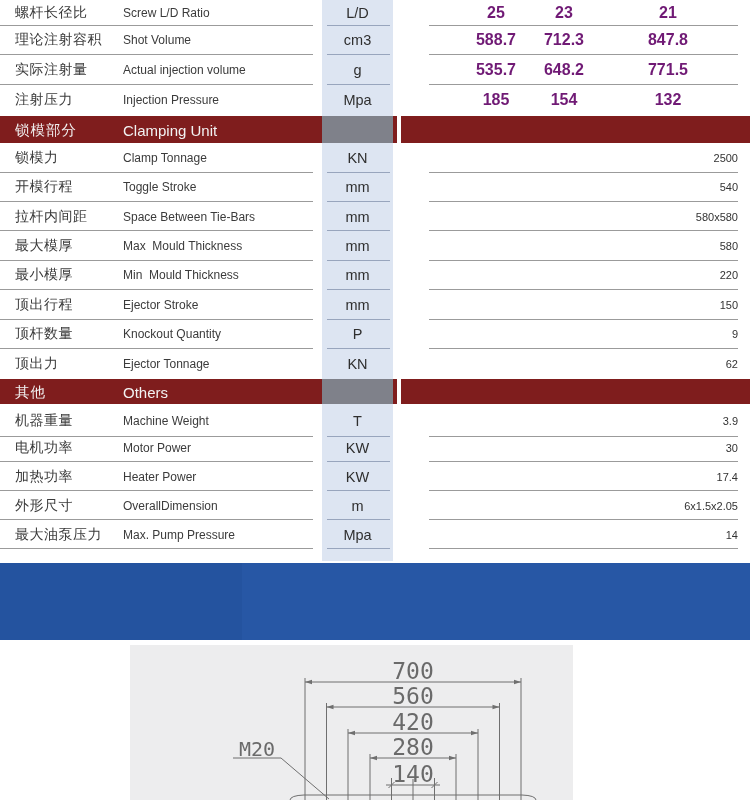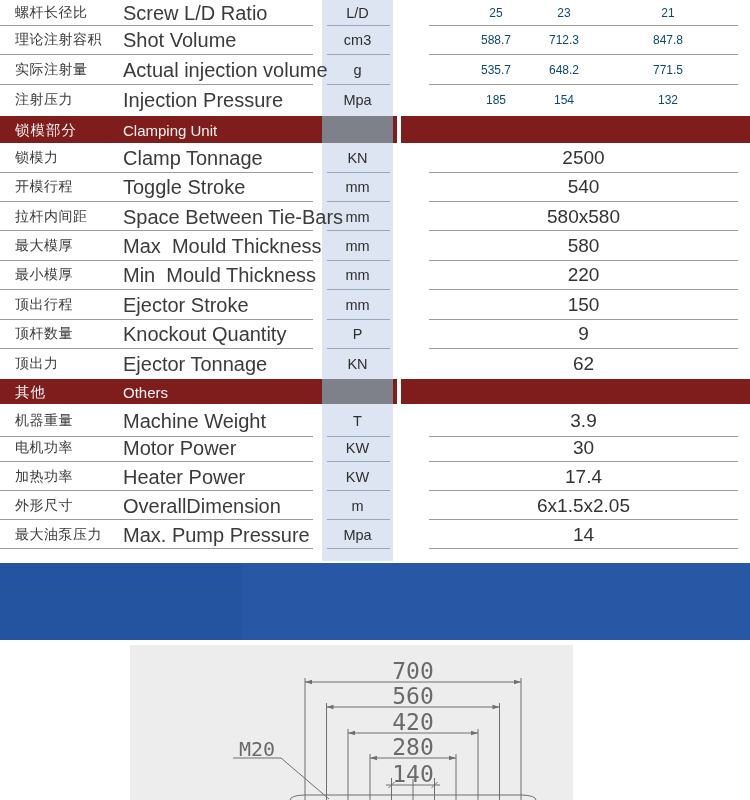--- a/index.html
+++ b/index.html
@@ -4,24 +4,24 @@
 <style>
   html,body{margin:0;padding:0;}
   .page{position:relative;width:750px;height:800px;background:#ffffff;overflow:hidden;
         font-family:"Liberation Sans",sans-serif;color:#3b3b3b;}
   
   .unit-col-bg{position:absolute;left:322px;top:0;width:71px;height:561px;background:#dde5f2;}
   
   .row{position:absolute;left:0;width:750px;}
   .row span{position:absolute;top:50%;transform:translateY(-50%);}
   .cn{left:15px;font-size:14px;letter-spacing:.5px;}
-  .en{left:123px;font-size:20px;white-space:pre;text-align:right;}
+  .en{left:123px;font-size:12px;white-space:pre;text-align:right;}
   .unit{left:322px;width:71px;text-align:center;font-size:14.5px;color:#2f2f2f;}
-  .val1{left:429px;width:309px;text-align:center;font-size:19px;color:#333;}
-  .v3{width:80px;text-align:center;font-size:12px;color:#0c4a6e;}
+  .val1{left:429px;width:309px;text-align:right;font-size:11px;color:#333;}
+  .v3{width:80px;text-align:center;font-size:16px;color:#701a75;font-weight:bold;}
   .c0{left:456px;} .c1{left:524px;} .c2{left:628px;}
   
   .ln{position:absolute;bottom:0;height:1px;background:#9b9b9b;}
   .ll{left:0;width:313px;}
   .lu{left:327px;width:63px;background:#98a5bd;}
   .lv{left:429px;width:309px;}
   
   .bar{position:absolute;left:0;width:750px;background:#7f1d1d;}
   .bar .overlay{position:absolute;left:322px;top:0;width:71px;height:100%;background:#7f818a;}
   .bar .gap{position:absolute;left:397px;top:0;width:4px;height:100%;background:#ffffff;}

